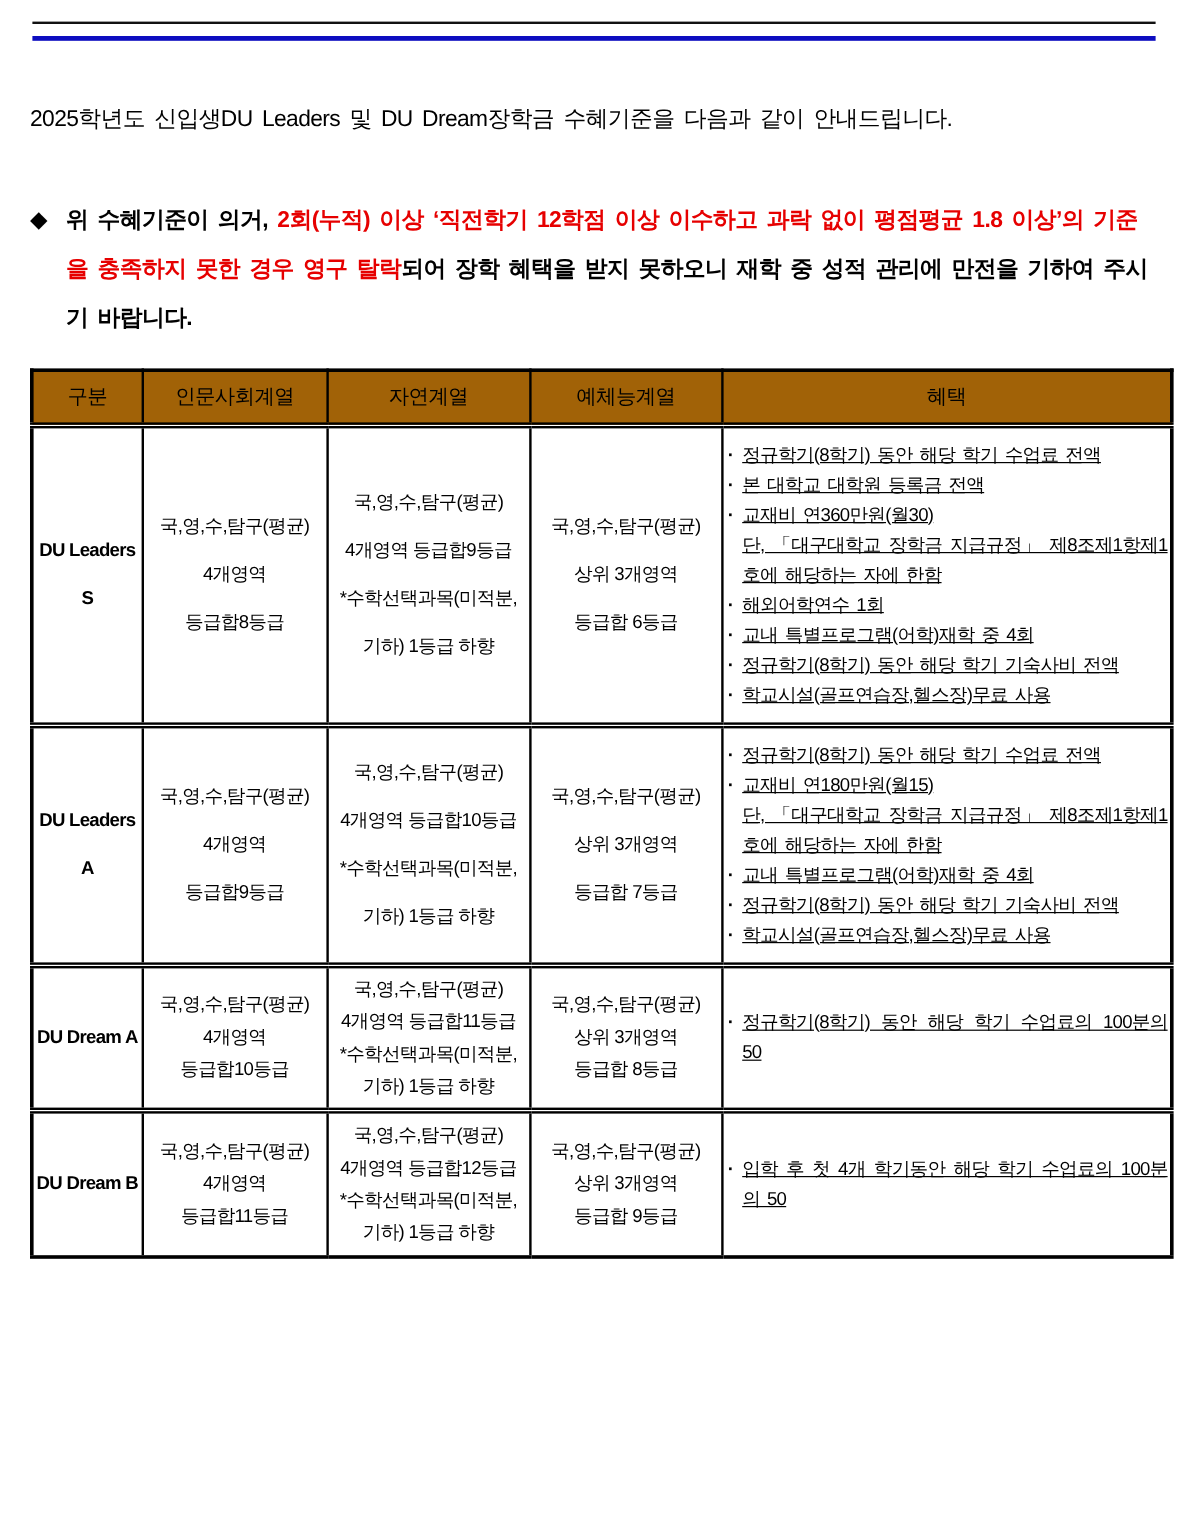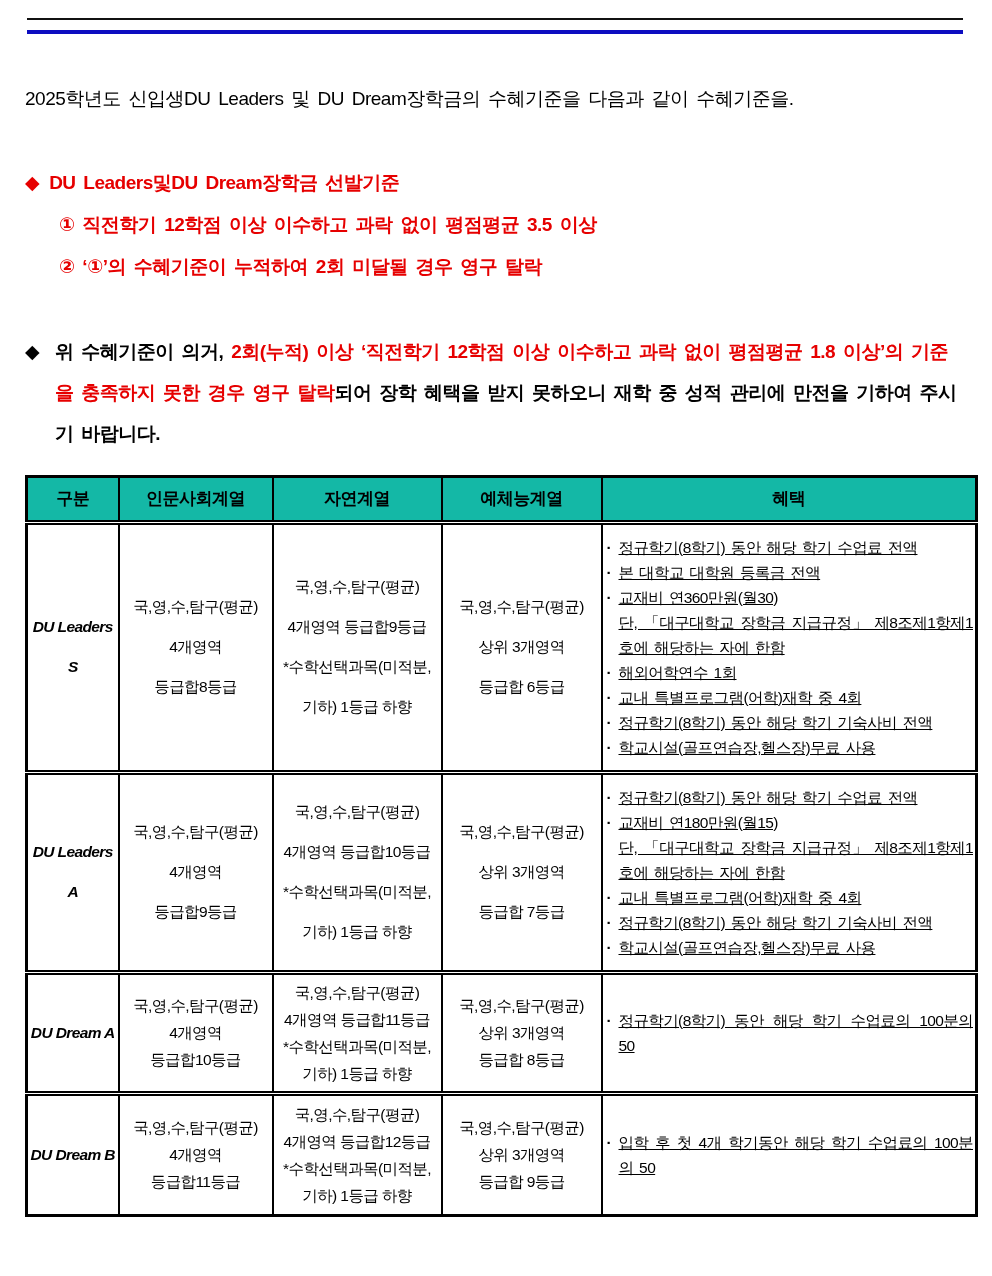--- a/index.html
+++ b/index.html
@@ -64,40 +64,40 @@
   table.sch{
     margin-top:20px;
     width:950px;
     table-layout:fixed;
     border-collapse:collapse;
     border:3px solid #000;
   }
   col.c0{width:92px;} col.c1{width:154px;} col.c2{width:169px;}
   col.c3{width:160px;} col.c4{width:375px;}
   table.sch th{
-    background:#14b8a6;
+    background:#a16207;
     height:40px;
     font-size:17px;
-    font-weight:bold;
+    font-weight:normal;
     letter-spacing:-0.5px;
     border:2px solid #000;
     border-bottom:5px double #000;
   }
   table.sch td{
     border:2px solid #000;
     border-bottom:5px double #000;
     vertical-align:middle;
     text-align:center;
     font-size:15.5px;
     letter-spacing:-0.6px;
     padding:4px 2px;
   }
   table.sch tr:last-child td{border-bottom:3px solid #000;}
   tr.r0{height:250px;} tr.r1{height:200px;} tr.r2{height:113px;} tr.r3{height:122px;}
-  td.name{font-weight:bold;font-size:17px;letter-spacing:0;font-style:italic;}
+  td.name{font-weight:bold;font-size:17px;letter-spacing:0;}
   tr.r0 td.lines div, tr.r1 td.lines div, tr.r0 td.name, tr.r1 td.name{line-height:40px;}
   tr.r2 td.lines div, tr.r3 td.lines div{line-height:27px;}
   tr.r2 td.name, tr.r3 td.name{line-height:27px;}
   td.name{line-height:40px;}
   td.benefits{
     text-align:left;
     padding:6px 8px 6px 8px;
   }
   .benefit{
     position:relative;
@@ -117,29 +117,22 @@
 </head>
 <body>
 
 <div class="page">
 
   <div class="top-rule"></div>
 
 
   <div class="blue-rule"></div>
 
-  <p class="intro">2025학년도 신입생DU Leaders 및 DU Dream장학금의 수혜기준을 다음과 같이 수혜기준을.</p>
-
-  <div class="crit">
-    <div class="crit-head">
-      <span class="diamond">◆</span><span>DU Leaders및DU Dream장학금 선발기준</span>
-    </div>
-    <div class="crit-item">① 직전학기 12학점 이상 이수하고 과락 없이 평점평균 3.5 이상</div>
-    <div class="crit-item">② ‘①’의 수혜기준이 누적하여 2회 미달될 경우 영구 탈락</div>
-  </div>
+  <p class="intro">2025학년도 신입생DU Leaders 및 DU Dream장학금 수혜기준을 다음과 같이 안내드립니다.</p>
+
 
   <div class="notice">
     <span class="diamond">◆</span><span>위 수혜기준이 의거, </span><span class="red">2회(누적) 이상 ‘직전학기 12학점 이상 이수하고 과락 없이 평점평균 1.8 이상’의 기준을 충족하지 못한 경우 영구 탈락</span><span>되어 장학 혜택을 받지 못하오니 재학 중 성적 관리에 만전을 기하여 주시기 바랍니다.</span>
   </div>
 
   <table class="sch">
     <colgroup>
       <col class="c0">
         <col class="c1">
         <col class="c2">

